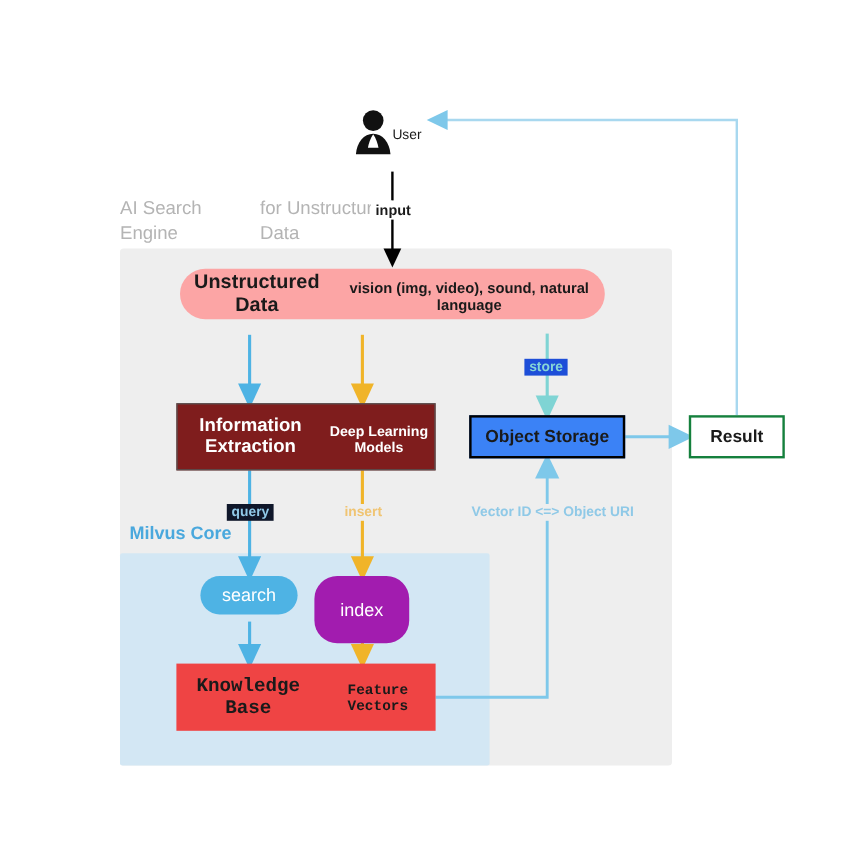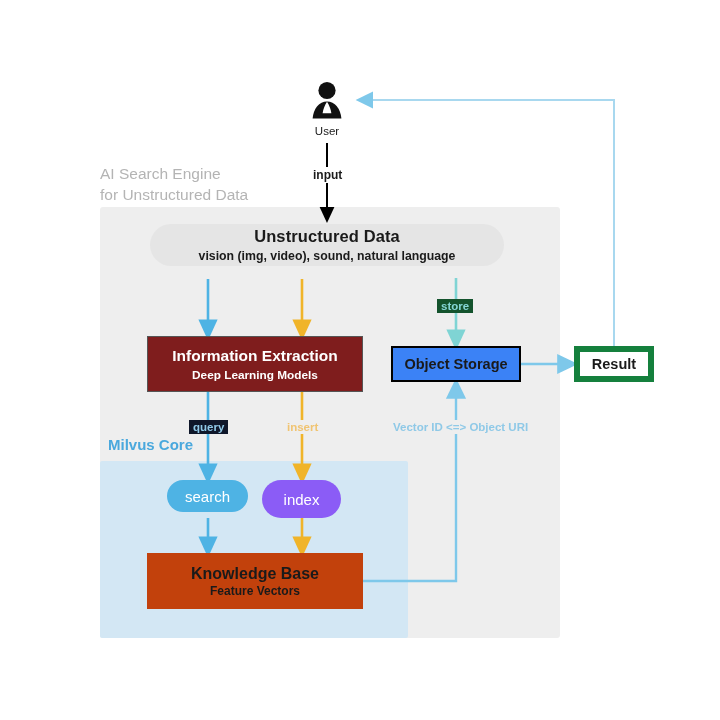--- a/index.html
+++ b/index.html
@@ -22,21 +22,21 @@
     left: 0;
     top: 0;
     width: 720px;
     height: 720px;
     pointer-events: none;
   }
   .node {
     position: absolute;
     box-sizing: border-box;
     display: flex;
-    flex-direction: column;
+    flex-direction: row;
     align-items: center;
     justify-content: center;
     text-align: center;
   }
 
   
   #gray-panel {
     left: 100px;
     top: 207px;
     width: 460px;
@@ -87,21 +87,21 @@
     color: #1a1a1a;
     margin-top: 3px;
   }
   .person-icon { display: block; }
 
   #unstructured-data {
     left: 150px;
     top: 224px;
     width: 354px;
     height: 42px;
-    background: #e5e5e5;
+    background: #fca5a5;
     border-radius: 27px;
   }
   #unstructured-data .title {
     font-size: 16.5px;
     font-weight: bold;
     color: #1a1a1a;
     letter-spacing: 0.1px;
   }
   #unstructured-data .subtitle {
     font-size: 12.3px;
@@ -143,55 +143,56 @@
     font-weight: bold;
     color: #1a1a1a;
   }
 
   #result {
     left: 574px;
     top: 346px;
     width: 80px;
     height: 36px;
     background: #ffffff;
-    border: 6px solid #15803d;
+    border: 2px solid #15803d;
   }
   #result .title {
     font-size: 14.5px;
     font-weight: bold;
     color: #1a1a1a;
   }
 
   #search-pill {
     left: 167px;
     top: 480px;
     width: 81px;
     height: 32px;
     background: #4eb3e4;
     border-radius: 19px;
   }
   #index-pill {
     left: 262px;
     top: 480px;
     width: 79px;
-    height: 38px;
-    background: #8b5cf6;
+    height: 56px;
+    background: #a21caf;
     border-radius: 19px;
   }
   .pill-label {
     font-size: 15px;
     color: #ffffff;
   }
 
   #knowledge-base {
     left: 147px;
     top: 553px;
     width: 216px;
     height: 56px;
-    background: #c2410c;
+    background: #ef4444;
+    font-family: Liberation Mono, monospace;
   }
   #knowledge-base .title {
     font-size: 16px;
     font-weight: bold;
     color: #1a1a1a;
   }
   #knowledge-base .subtitle {
     font-size: 12px;
     font-weight: bold;
     color: #1a1a1a;
@@ -212,21 +213,21 @@
     top: 167px;
     color: #1a1a1a;
     background: #ffffff;
     font-weight: bold;
     font-size: 12px;
   }
   #label-store {
     left: 437px;
     top: 299px;
     color: #86d6d6;
-    background: #14532d;
+    background: #1d4ed8;
     text-align: center;
   }
   #label-query {
     left: 189px;
     top: 420px;
     color: #90c9e8;
     background: #0f172a;
   }
   #label-insert {
     left: 283px;

